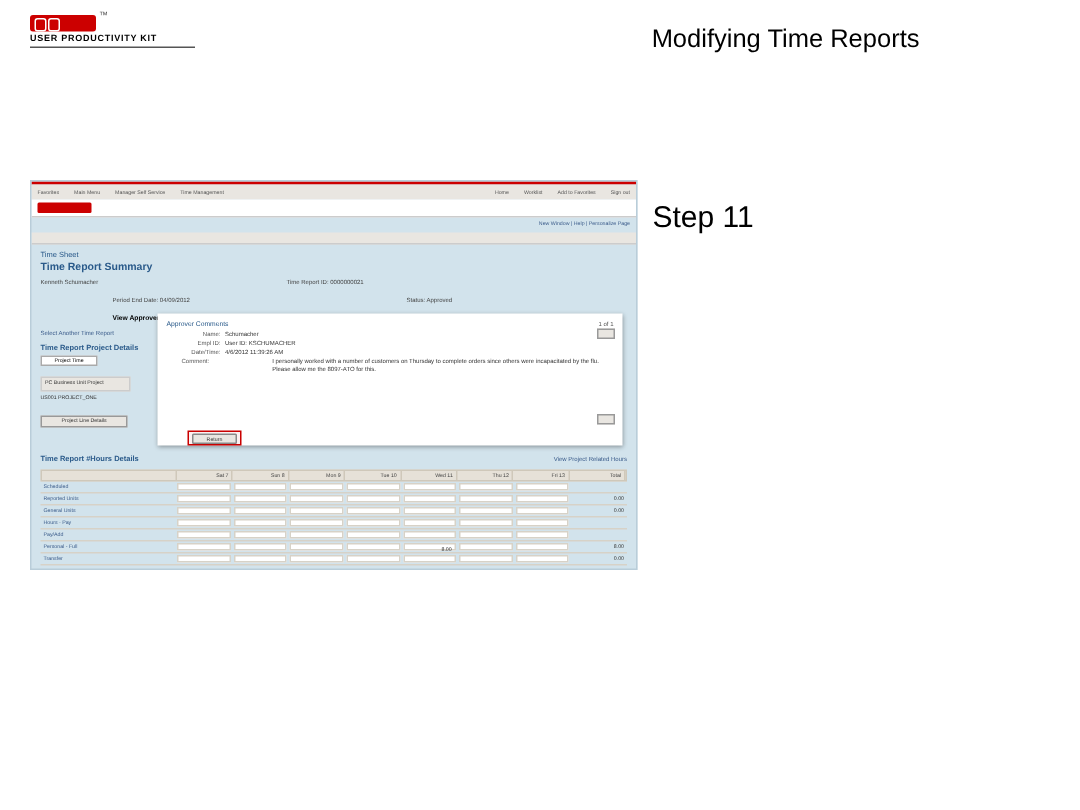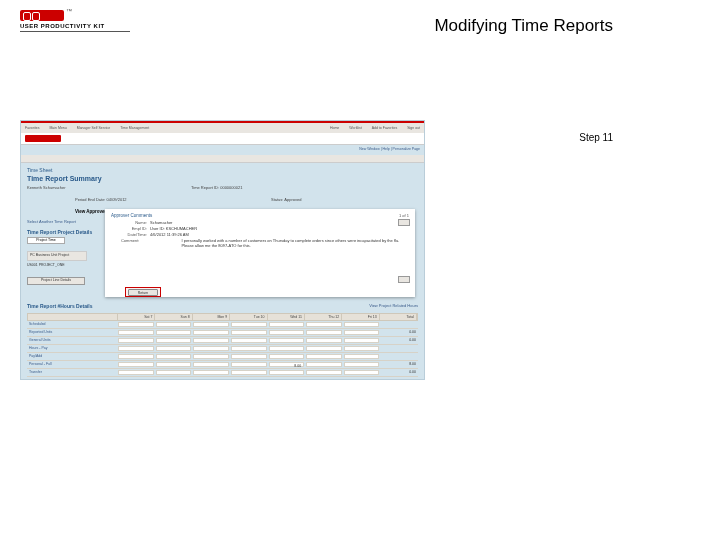--- a/index.html
+++ b/index.html
@@ -14,21 +14,21 @@
   .logo-mark::before { left:3px; }
   .logo-mark::after { left:12px; }
   .logo-tm { font-size:6px; color:#555; align-self:flex-start; margin-top:-2px; }
   .logo-sub { font-size: 6px; letter-spacing: .5px; font-weight: bold; margin-top: 2px; }
   .logo-rule { border: none; border-top: 1px solid #555; width: 110px; margin-top: 2px; }
   .title { position: absolute; right: 0; top: 6px; font-size: 17px; }
 
   
   .body { position: absolute; left: 20px; top: 120px; right: 20px; display: flex; gap: 10px; }
   .shot { width: 405px; height: 260px; background: #d2e3ec; border: 1px solid #b9cdd9; position: relative; overflow: hidden; }
-  .instr { flex: 1; font-size: 10px; line-height: 1.5; padding-top: 10px; text-align: right; }
+  .instr { flex: 1; font-size: 20px; line-height: 1.5; padding-top: 10px; }
   .instr b { font-weight: bold; }
 
   
   .red-bar { position:absolute; left:0; top:0; width:100%; height:2px; background:#c00; }
   .top-nav { position:absolute; left:0; top:2px; width:100%; height:10px; background:#e9e6e1; display:flex; align-items:center; font-size:3.5px; color:#555; padding: 0 4px; gap:10px; }
   .top-nav .spacer { flex:1; }
   .oracle-band { position:absolute; left:0; top:12px; width:100%; height:12px; background:#fff; border-bottom:1px solid #ccc; padding-left:4px; display:flex; align-items:center; }
   .oracle-band .m { width:36px; height:7px; background:#c00; border-radius:1px; }
   .sub-nav { position:absolute; right:4px; top:26px; font-size:3.5px; color:#3a5b8a; }
   .fav-bar { position:absolute; left:0; top:34px; width:100%; height:8px; background:#e9e6e1; border-bottom:1px solid #ccc; }

